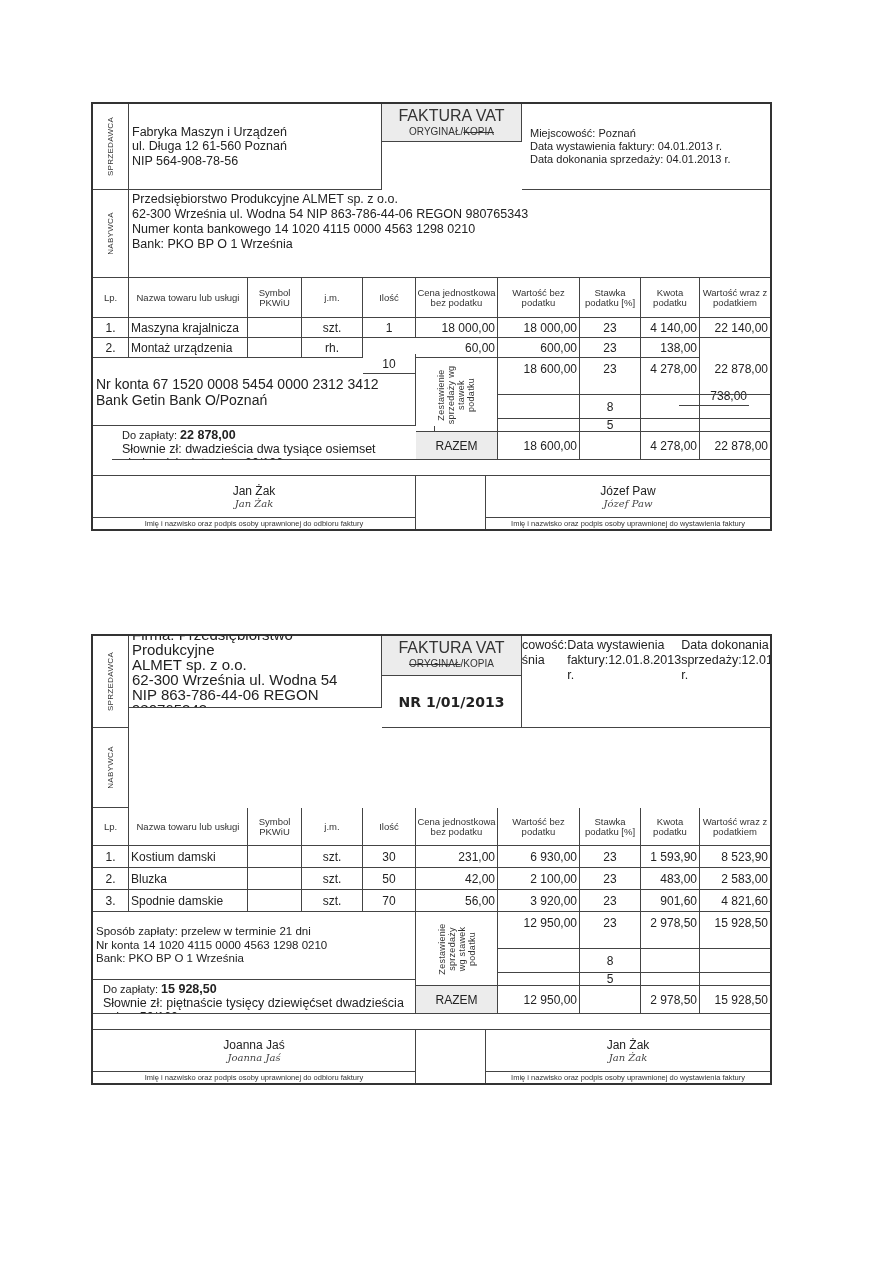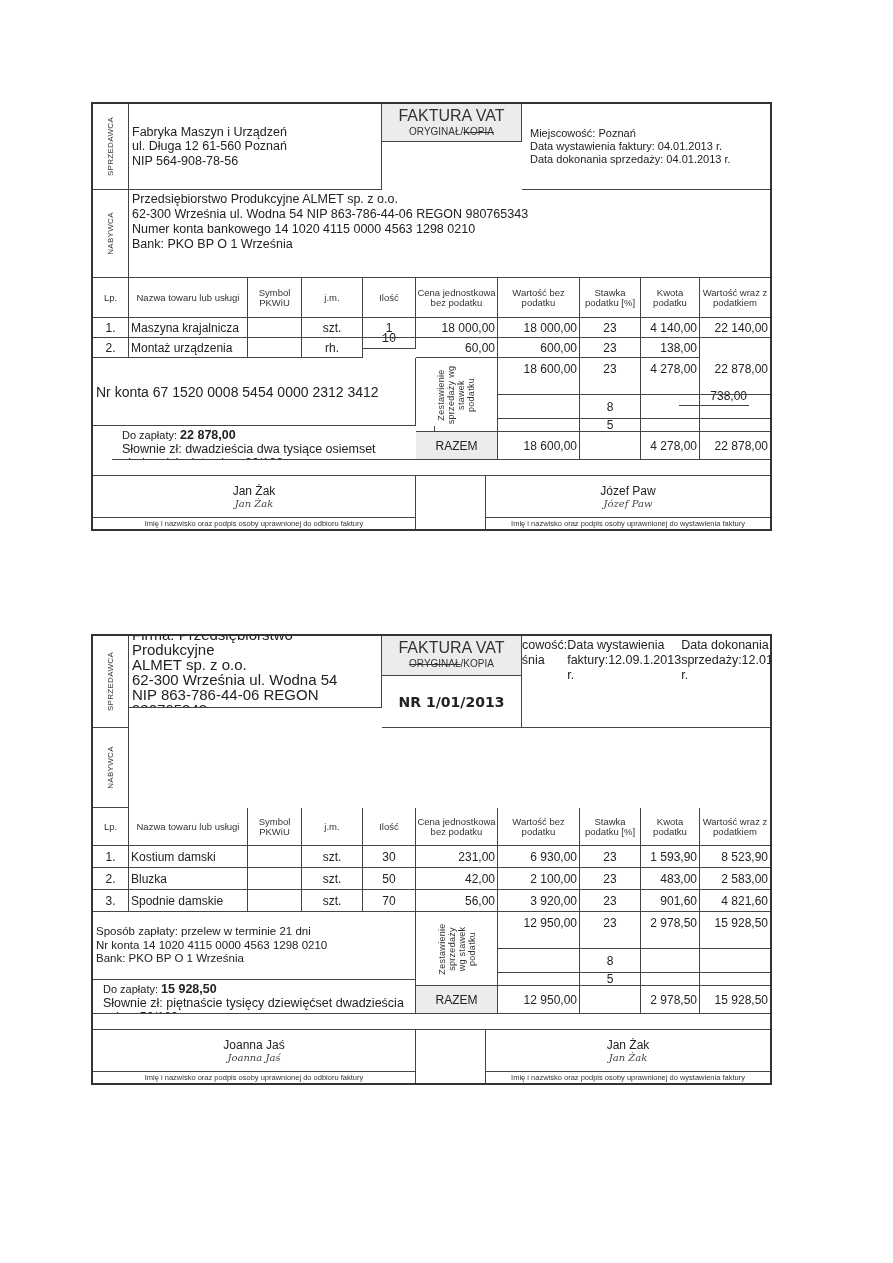--- a/index.html
+++ b/index.html
@@ -118,40 +118,41 @@
       </div>
       <div class="c cell " style="left: 36px; top: 234px; width: 119px; height: 20px;">
         <span>Montaż urządzenia</span>
       </div>
       <div class="c cell ctr" style="left: 155px; top: 234px; width: 54px; height: 20px;">
         <span></span>
       </div>
       <div class="c cell ctr" style="left: 209px; top: 234px; width: 61px; height: 20px;">
         <span>rh.</span>
       </div>
-      <div class="c cell ctr" style="left: 270px; top: 225px; width: 53px; height: 20px; font-family: Liberation Mono, monospace;">
+      <div class="c cell ctr" style="left: 270px; top: 250px; width: 53px; height: 20px;">
         <span>10</span>
       </div>
       <div class="c cell rgt" style="left: 323px; top: 234px; width: 82px; height: 20px;">
         <span>60,00</span>
       </div>
       <div class="c cell rgt" style="left: 405px; top: 234px; width: 82px; height: 20px;">
         <span>600,00</span>
       </div>
       <div class="c cell ctr" style="left: 487px; top: 234px; width: 61px; height: 20px;">
         <span>23</span>
       </div>
       <div class="c cell rgt" style="left: 548px; top: 234px; width: 59px; height: 20px;">
         <span>138,00</span>
       </div>
       <div class="c cell rgt nb-r" style="left: 586px; top: 234px; width: 70px; height: 20px; margin-top: 48px;">
         <span>738,00</span>
       </div>
       <div class="c txt" style="left: 0px; top: 254px; width: 323px; height: 68px; display: flex; flex-direction: column; justify-content: center; font-size: 14px; line-height: 16px;">
         <div>Nr konta 67 1520 0008 5454 0000 2312  3412</div>
+        <div>Bank Getin Bank O/Poznań</div>
       </div>
       <div class="c txt" style="left: 0px; top: 322px; width: 323px; height: 34px; padding-left: 10px; font-size: 12.5px; line-height: 14px; margin-left: 19px;">
         <div><span style="font-size:11px">Do zapłaty: </span><span style="font-weight:bold">22 878,00</span></div>
         <div>Słownie zł: dwadzieścia dwa tysiące osiemset siedemdziesiąt osiem 00/100</div>
       </div>
       <div class="c vert vert2" style="left: 323px; top: 254px; width: 82px; height: 74px;">
         <span>Zestawienie
 sprzedaży wg
 stawek
 podatku</span>
@@ -234,21 +235,21 @@
       </div>
       <div class="c shade" style="left: 289px; top: 0px; width: 140px; height: 40px;">
         <div style="display:block;font-size:16px;text-align:center;margin-top:3px;color:#333">FAKTURA VAT</div>
         <div style="display:block;font-size:10px;text-align:center;color:#333;margin-top:1px"><span class="strike">ORYGINAŁ</span><span>/</span><span>KOPIA</span></div>
       </div>
       <div class="c nr" style="left: 289px; top: 40px; width: 140px; height: 52px;">
         <span>NR 1/01/2013</span>
       </div>
       <div class="c txt nb-r" style="left: 429px; top: 0px; width: 248px; height: 92px; display: flex; flex-direction: row; justify-content: center; padding-left: 8px; font-size: 12.5px; line-height: 15px;">
         <div>Miejscowość: Września</div>
-        <div>Data wystawienia faktury:12.09.1.2013 r.</div>
+        <div>Data wystawienia faktury:12.01.8.2013 r.</div>
         <div>Data dokonania sprzedaży:12.01.2013 r.</div>
       </div>
       <div class="c vert" style="left: 0px; top: 92px; width: 36px; height: 80px;">
         <span>NABYWCA</span>
       </div>
       <div class="c hdr" style="left: 0px; top: 172px; width: 36px; height: 38px;">
         <span>Lp.</span>
       </div>
       <div class="c hdr" style="left: 36px; top: 172px; width: 119px; height: 38px;">
         <span>Nazwa towaru lub usługi</span>

